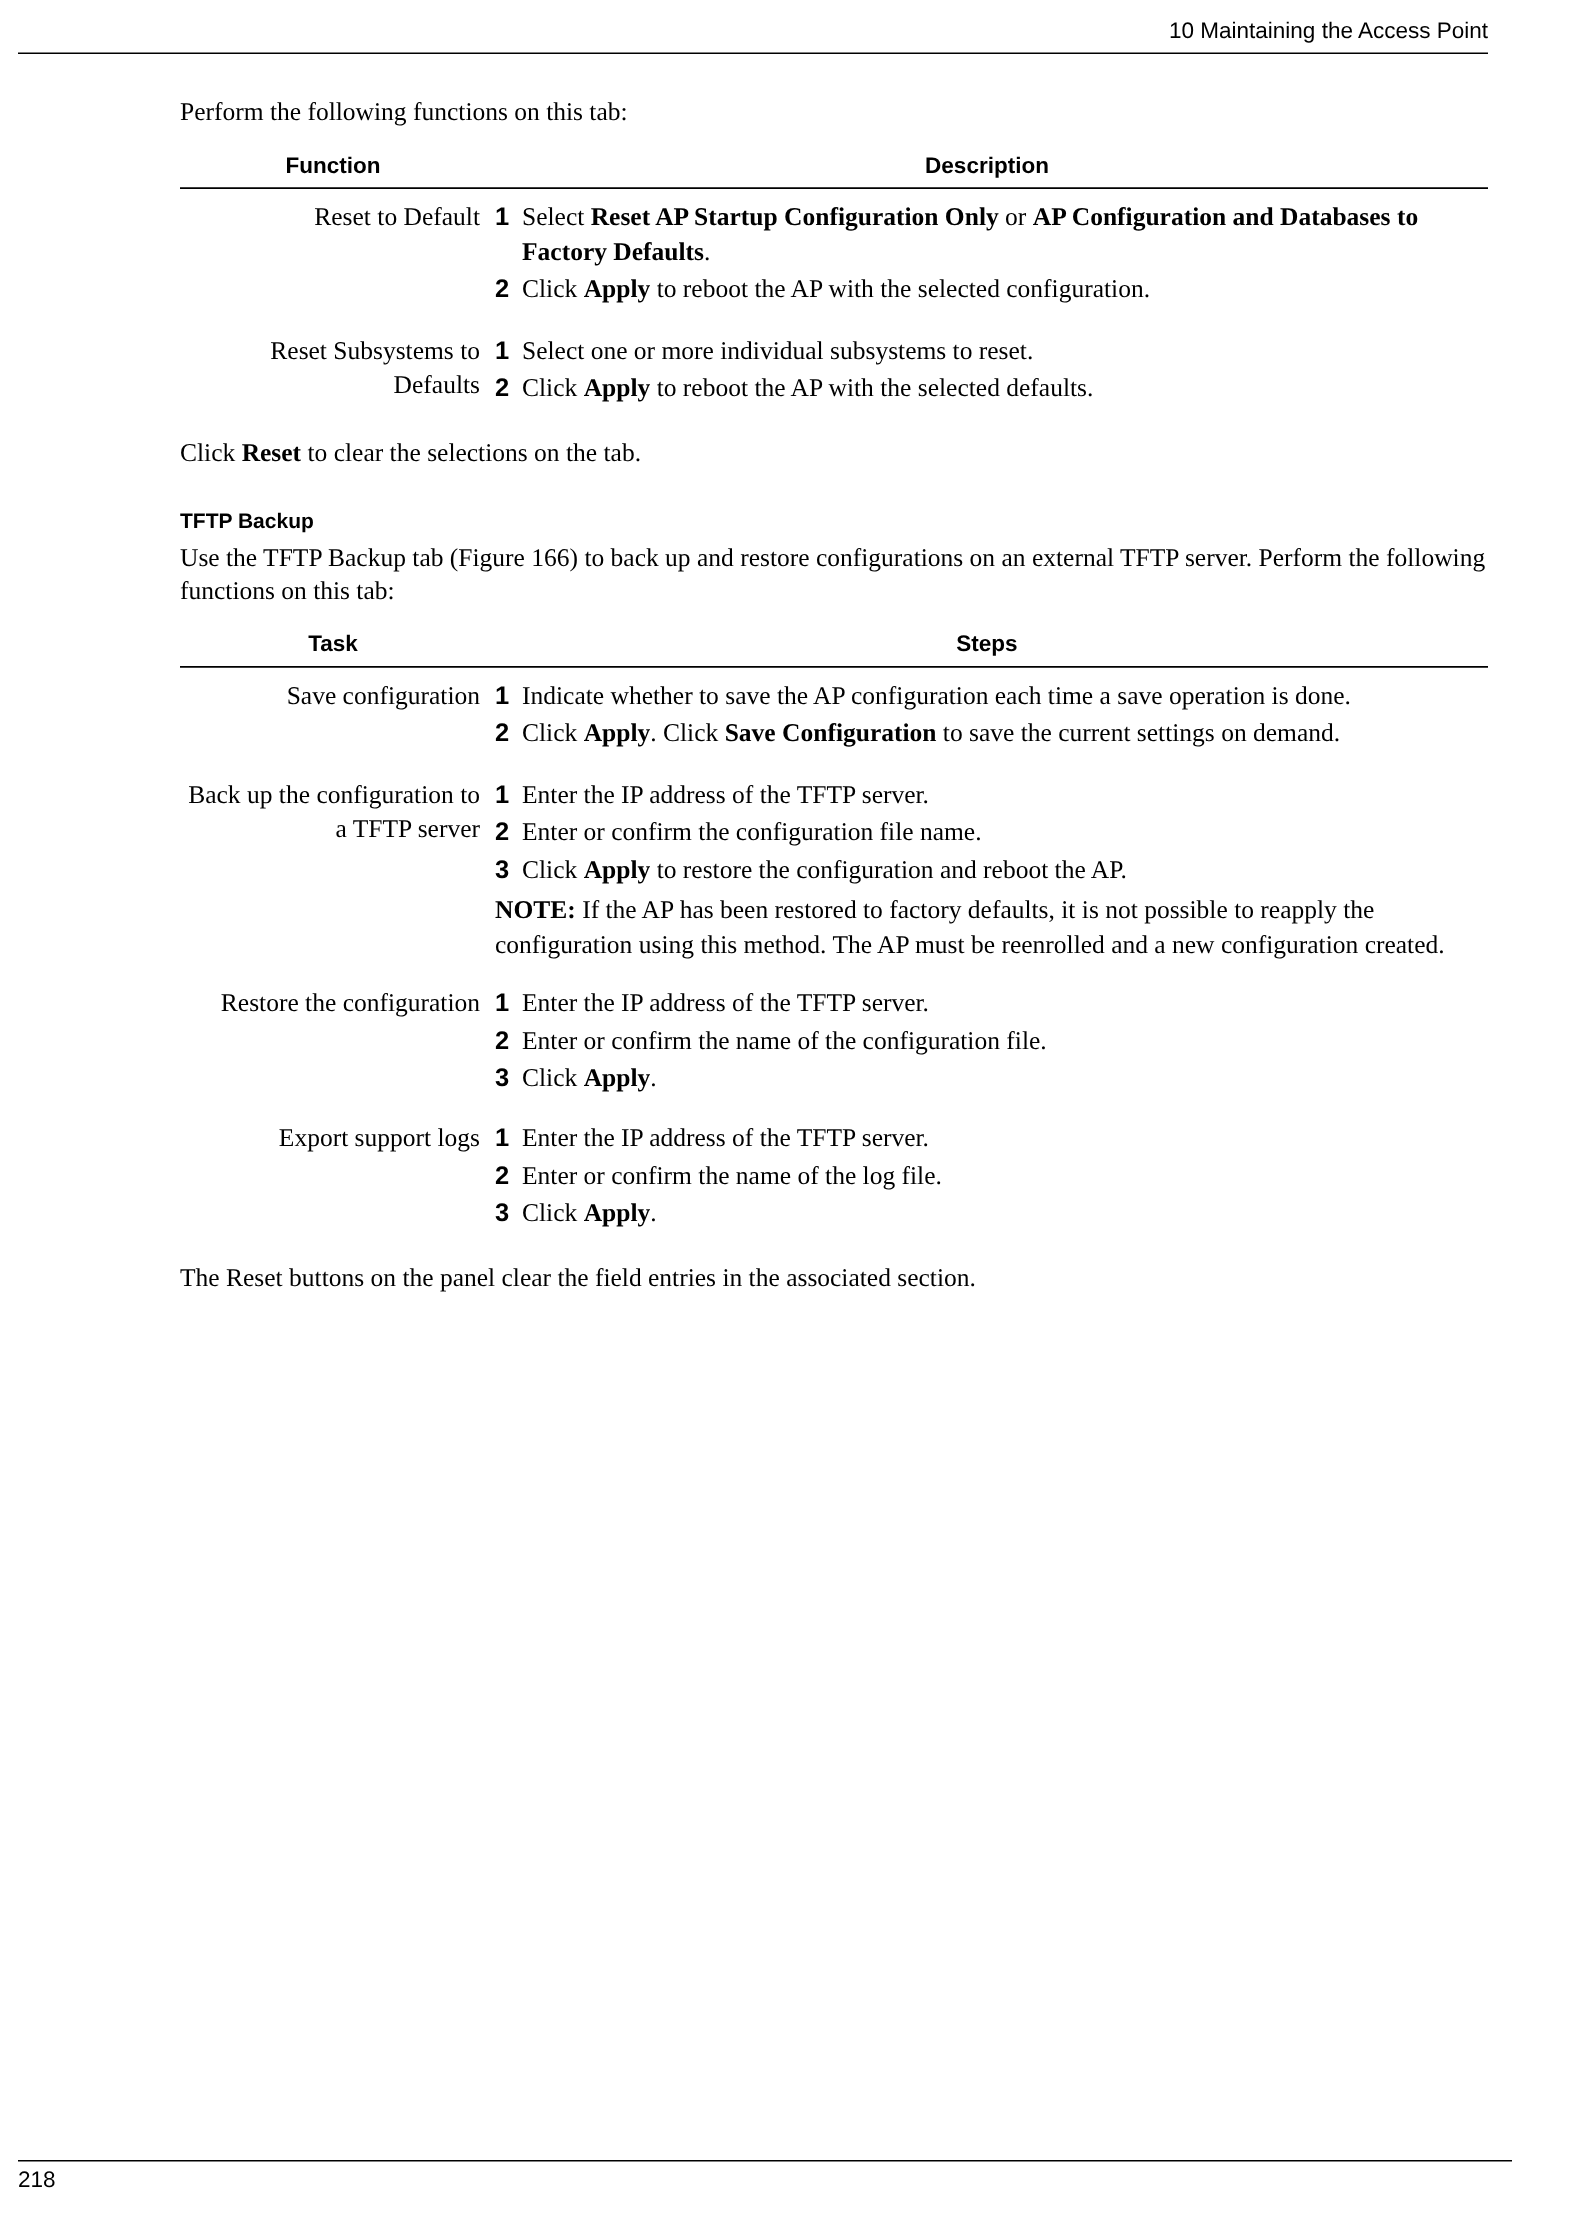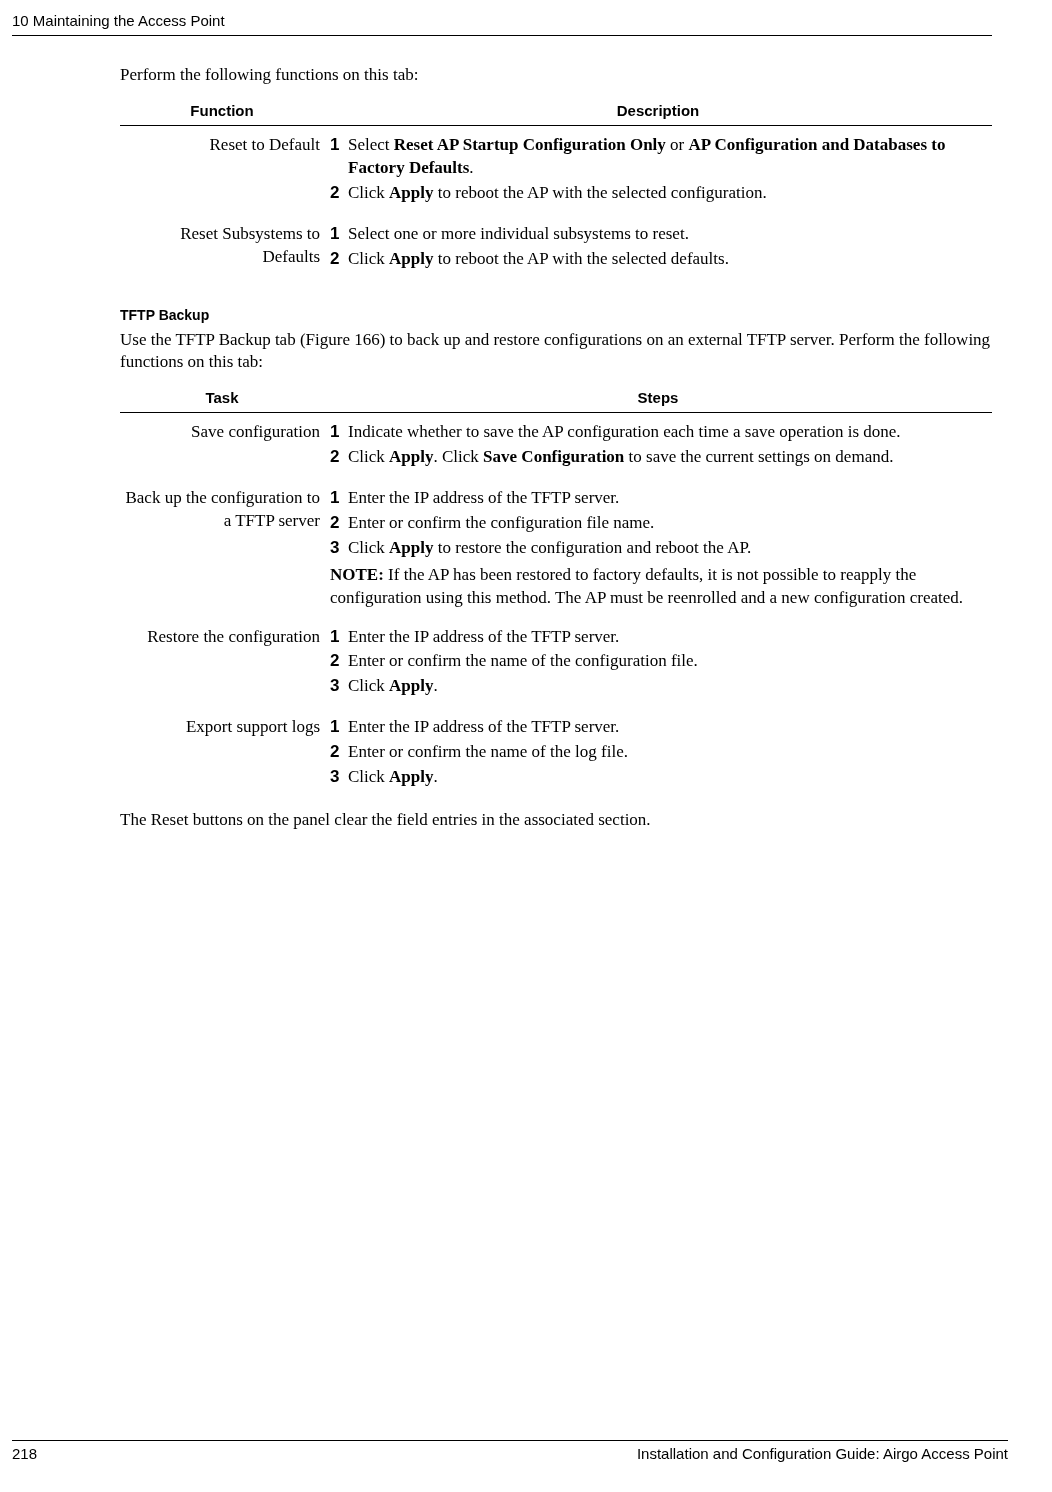--- a/index.html
+++ b/index.html
@@ -13,21 +13,21 @@
     height: 1492px;
     box-sizing: border-box;
     position: relative;
   }
   .page {
     padding: 12px 60px 0 12px;
     box-sizing: border-box;
   }
   .header-row {
     display: flex;
-    justify-content: flex-start;
+    justify-content: flex-end;
     font-family: Arial, Helvetica, sans-serif;
     font-size: 15px;
     padding-bottom: 6px;
     border-bottom: 1px solid #000;
     margin-bottom: 28px;
   }
   .content {
     margin-left: 108px;
   }
   .para {
@@ -149,20 +149,23 @@
                 <span class="txt">
                   <span>Click </span><span class="bold">Apply</span><span> to reboot the AP with the selected defaults.</span>
                 </span>
               </li>
             </ol>
           </td>
         </tr>
       </tbody>
     </table>
 
+    <p class="para">
+      <span>Click </span><span class="bold">Reset</span><span> to clear the selections on the tab.</span>
+    </p>
 
     <div class="h2">TFTP Backup</div>
 
     <p class="para">Use the TFTP Backup tab (Figure 166) to back up and restore configurations on an external TFTP server. Perform the following functions on this tab:</p>
 
     <table class="tab">
       <thead>
         <tr>
           <th>Task</th>
           <th>Steps</th>
@@ -255,14 +258,13 @@
       </tbody>
     </table>
 
     <p class="para">The Reset buttons on the panel clear the field entries in the associated section.</p>
 
   </div>
 </div>
 
 <div class="footer">
   <span>218</span>
-  <span>Installation and Configuration Guide: Airgo Access Point</span>
 </div>
 
 </body></html>

